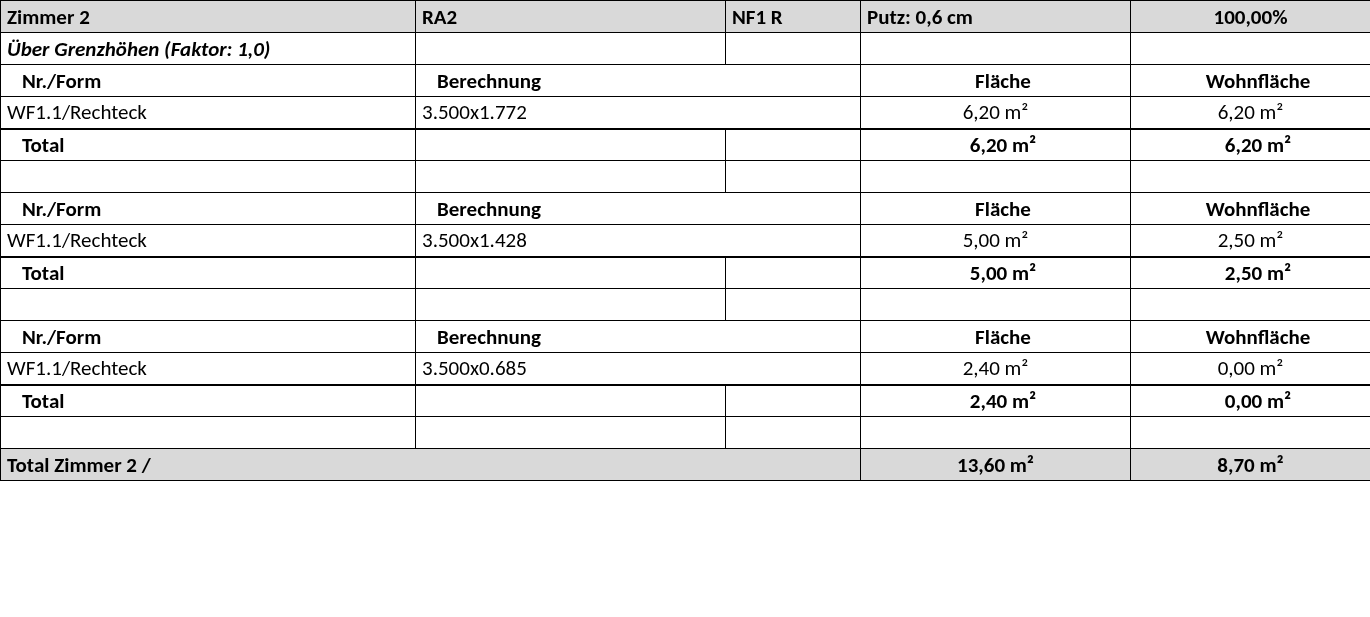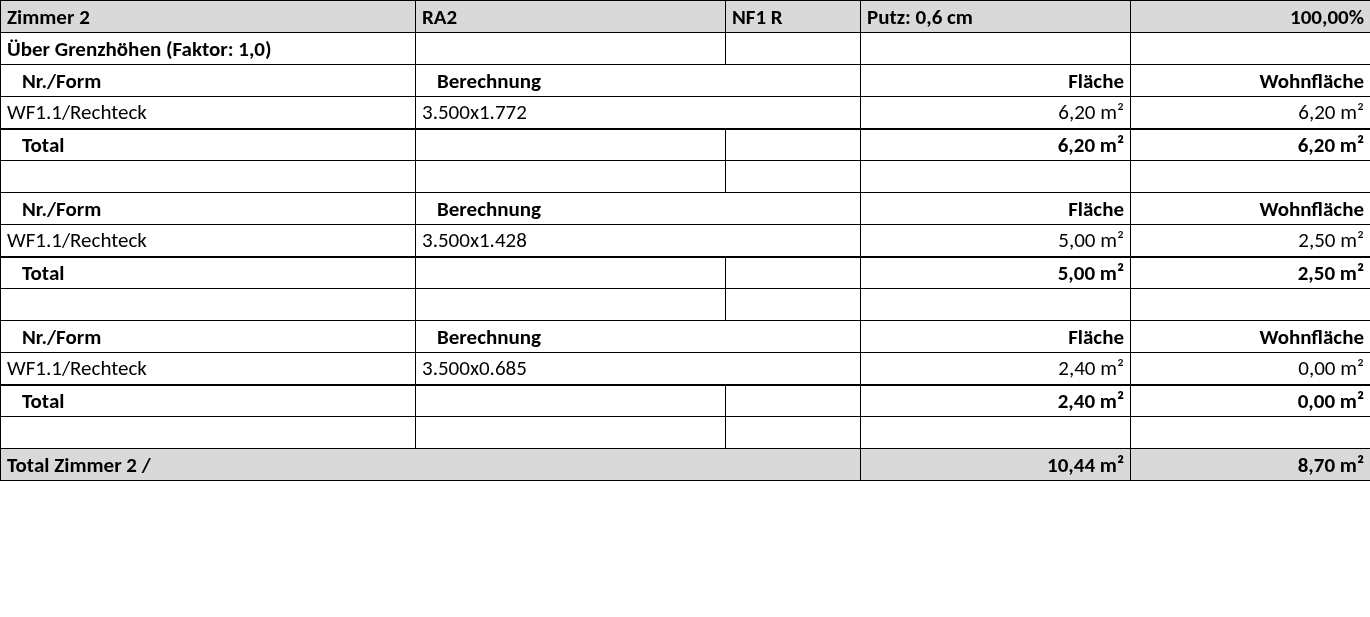--- a/index.html
+++ b/index.html
@@ -25,22 +25,22 @@
     white-space: nowrap;
     overflow: hidden;
   }
   col.c1 { width: 415px; }
   col.c2 { width: 310px; }
   col.c3 { width: 135px; }
   col.c4 { width: 270px; }
   col.c5 { width: 240px; }
   .hdr { background: #d9d9d9; font-weight: bold; }
   .bold { font-weight: bold; padding-left: 21px; }
-  .bi { font-weight: bold; }
-  .right { text-align: right; }
+  .bi { font-weight: bold; font-style: italic; }
+  .right { text-align: center; }
   .top-total td { border-top: 2px solid #000; margin-top: 28px; }
 </style>
 </head>
 <body>
 
 <table>
   <colgroup>
     <col class="c1">
       <col class="c2">
       <col class="c3">
@@ -135,17 +135,17 @@
       </tr>
       <tr>
         <td></td>
         <td></td>
         <td></td>
         <td></td>
         <td></td>
       </tr>
       <tr>
         <td class="hdr" colspan="3">Total Zimmer 2 /</td>
-        <td class="hdr right">10,44 m²</td>
+        <td class="hdr right">13,60 m²</td>
         <td class="hdr right">8,70 m²</td>
       </tr>
     </tbody>
 </table>
 
 </body></html>

